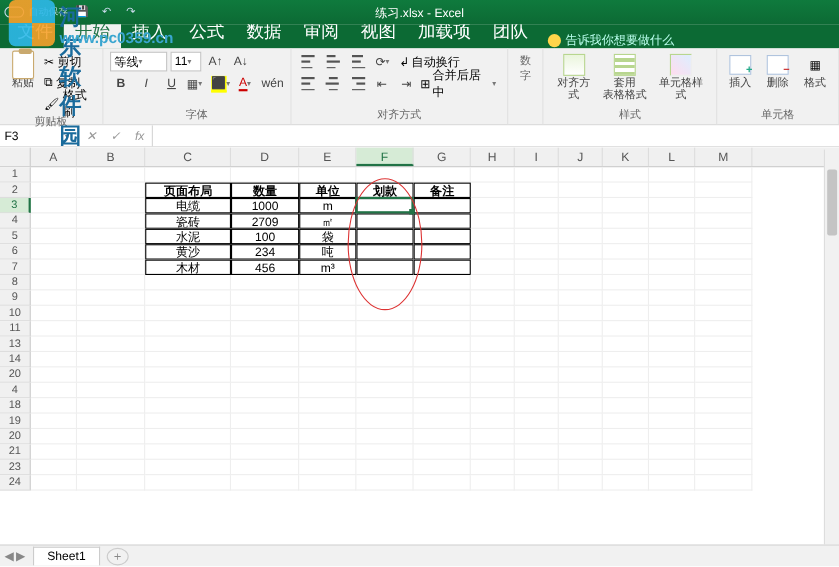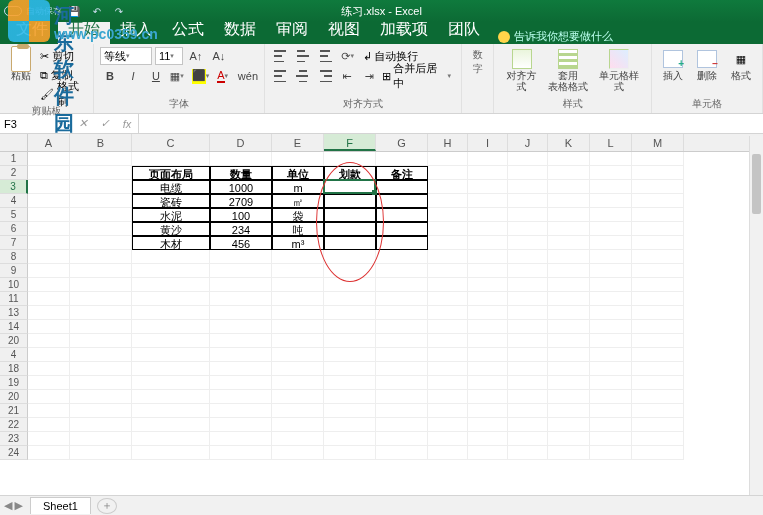--- a/index.html
+++ b/index.html
@@ -644,36 +644,20 @@
         <div class="cell" style="width: 52px;"></div>
         <div class="cell" style="width: 52px;"></div>
         <div class="cell" style="width: 40px;"></div>
         <div class="cell" style="width: 40px;"></div>
         <div class="cell" style="width: 40px;"></div>
         <div class="cell" style="width: 42px;"></div>
         <div class="cell" style="width: 42px;"></div>
         <div class="cell" style="width: 52px;"></div>
       </div>
       <div class="row">
-        <div class="rh">22</div>
-        <div class="cell" style="width: 42px;"></div>
-        <div class="cell" style="width: 62px;"></div>
-        <div class="cell" style="width: 78px;"></div>
-        <div class="cell" style="width: 62px;"></div>
-        <div class="cell" style="width: 52px;"></div>
-        <div class="cell" style="width: 52px;"></div>
-        <div class="cell" style="width: 52px;"></div>
-        <div class="cell" style="width: 40px;"></div>
-        <div class="cell" style="width: 40px;"></div>
-        <div class="cell" style="width: 40px;"></div>
-        <div class="cell" style="width: 42px;"></div>
-        <div class="cell" style="width: 42px;"></div>
-        <div class="cell" style="width: 52px;"></div>
-      </div>
-      <div class="row">
         <div class="rh">23</div>
         <div class="cell" style="width: 42px;"></div>
         <div class="cell" style="width: 62px;"></div>
         <div class="cell" style="width: 78px;"></div>
         <div class="cell" style="width: 62px;"></div>
         <div class="cell" style="width: 52px;"></div>
         <div class="cell" style="width: 52px;"></div>
         <div class="cell" style="width: 52px;"></div>
         <div class="cell" style="width: 40px;"></div>
         <div class="cell" style="width: 40px;"></div>

